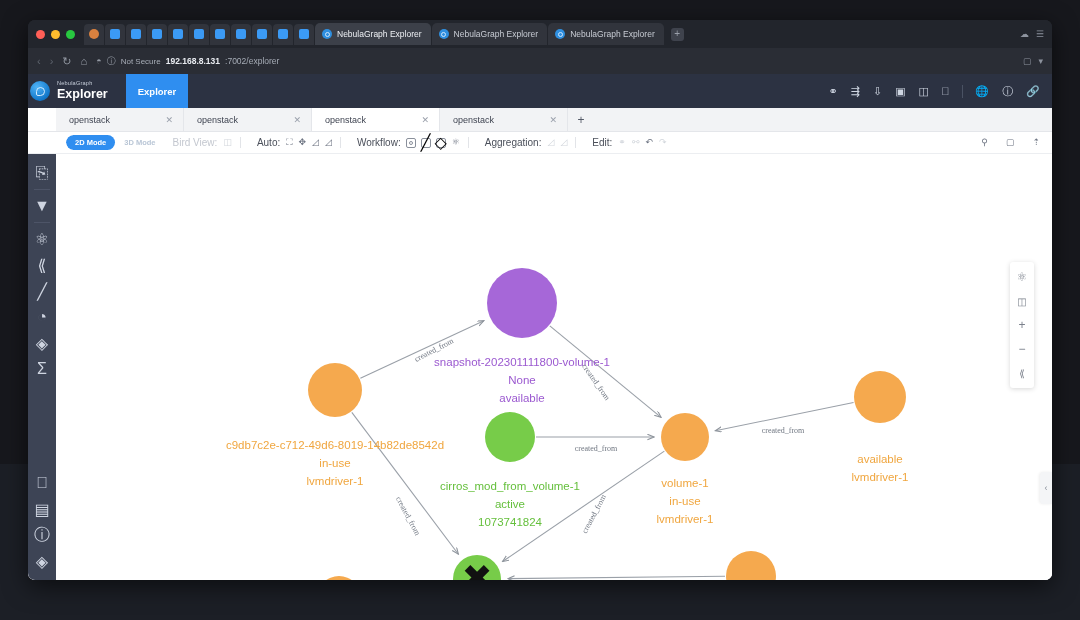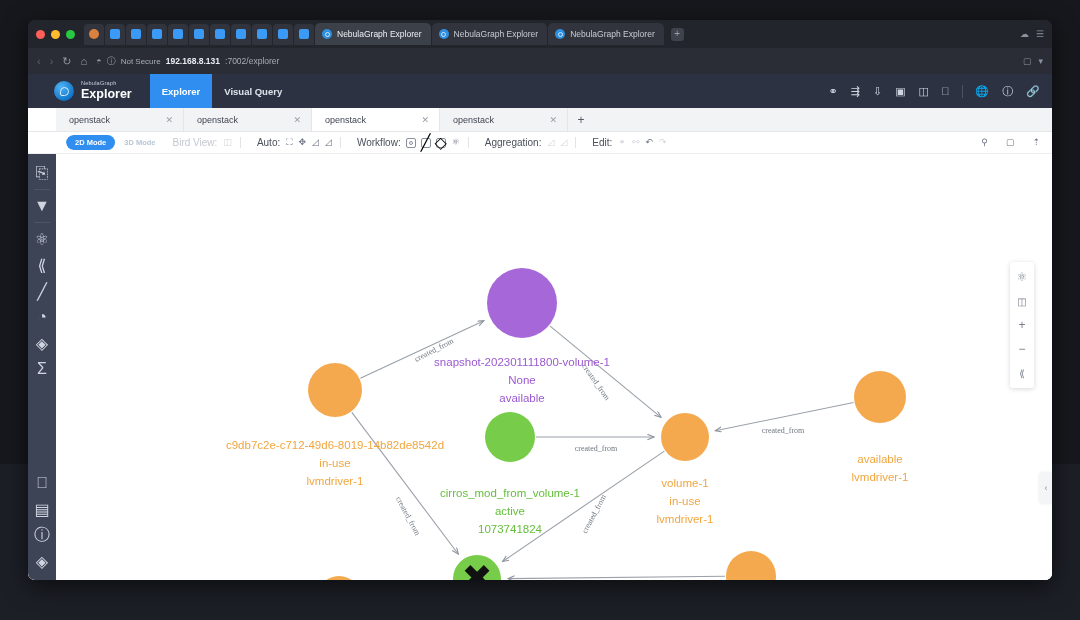--- a/index.html
+++ b/index.html
@@ -61,21 +61,21 @@
   .omni .notsecure { color: #a7adb7; font-size: 8px; }
   .omni .host { color: #e9ecf1; font-weight: bold; font-size: 8.5px; }
   .omni .path { color: #a7adb7; font-size: 8.5px; }
   .omni-right { display: flex; gap: 7px; align-items: center; color: #8d939e; font-size: 9px; }
 
   
   .app { position: absolute; left: 0; top: 54px; width: 1024px; height: 506px; background: #fff; }
 
   .appbar {
     height: 34px; background: #2c3242; display: flex; align-items: center;
-    padding-left: 26px; position: relative;
+    padding-left: 2px; position: relative;
   }
   .logo { display: flex; align-items: center; gap: 7px; }
   .logo-mark {
     width: 20px; height: 20px; border-radius: 50%;
     background: radial-gradient(circle at 35% 30%, #4fb3f7 0%, #1277c9 70%, #0d5fa5 100%);
     display: flex; align-items: center; justify-content: center;
   }
   .logo-mark i { width: 9px; height: 9px; border: 1.4px solid #d5ecff; border-radius: 50% 50% 50% 2px; display: block; }
   .logo-txt { line-height: 1; }
   .logo-txt .l1 { font-size: 5.6px; color: #c6cdd9; letter-spacing: .2px; display: block; }
@@ -267,23 +267,20 @@
               <i></i>
             </div>
           <div class="logo-txt">
             <span class="l1">NebulaGraph</span>
             <span class="l2">Explorer</span>
           </div>
         </div>
         <div class="navtabs" id="navtabs">
             <div class="navtab active">
               <span>Explorer</span>
-            </div>
-            <div class="navtab">
-              <span>Visual Query</span>
             </div>
           </div>
         <div class="appbar-right">
           <span class="ai">⚭</span>
           <span class="ai">⇶</span>
           <span class="ai">⇩</span>
           <span class="ai">▣</span>
           <span class="ai">◫</span>
           <span class="ai">⎕</span>
           <span class="divider-v"></span>
@@ -399,21 +396,21 @@
                 <span class="ln">None</span>
                 <span class="ln">available</span>
               </div>
               <div class="node" style="left: 252px; top: 209px; width: 54px; height: 54px; background: rgb(245, 169, 78);"></div>
               <div class="nlabel" style="color: rgb(240, 166, 63); left: 279px; top: 283px; transform: translateX(-50%);">
                 <span class="ln">c9db7c2e-c712-49d6-8019-14b82de8542d</span>
                 <span class="ln">in-use</span>
                 <span class="ln">lvmdriver-1</span>
               </div>
               <div class="node" style="left: 429px; top: 258px; width: 50px; height: 50px; background: rgb(119, 204, 73);"></div>
-              <div class="nlabel" style="color: rgb(100, 191, 59); left: 454px; top: 331px; transform: translateX(-50%);">
+              <div class="nlabel" style="color: rgb(100, 191, 59); left: 454px; top: 324px; transform: translateX(-50%);">
                 <span class="ln">cirros_mod_from_volume-1</span>
                 <span class="ln">active</span>
                 <span class="ln">1073741824</span>
               </div>
               <div class="node" style="left: 605px; top: 259px; width: 48px; height: 48px; background: rgb(245, 169, 78);"></div>
               <div class="nlabel" style="color: rgb(240, 166, 63); left: 629px; top: 321px; transform: translateX(-50%);">
                 <span class="ln">volume-1</span>
                 <span class="ln">in-use</span>
                 <span class="ln">lvmdriver-1</span>
               </div>

